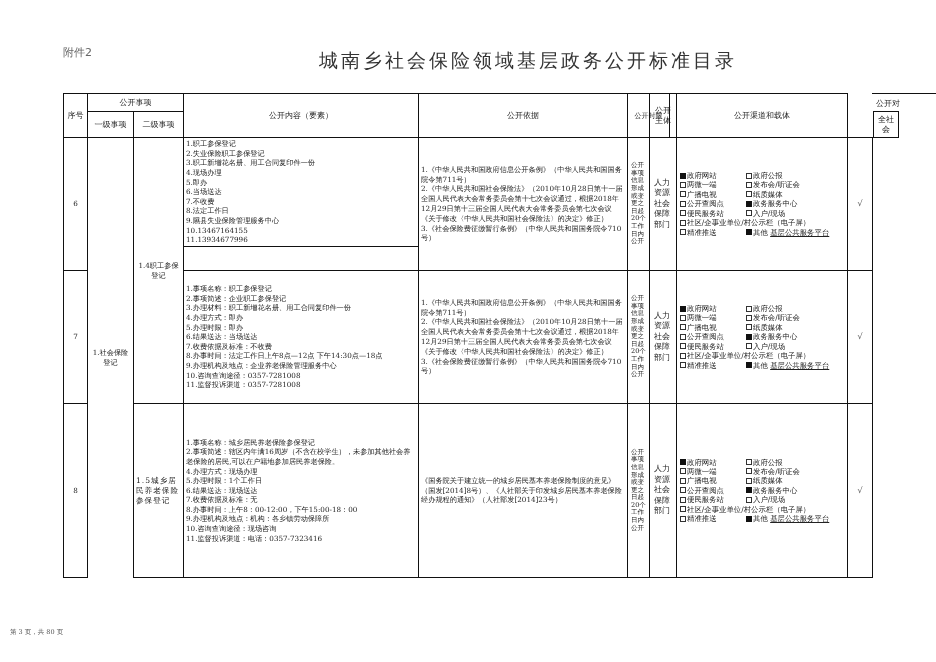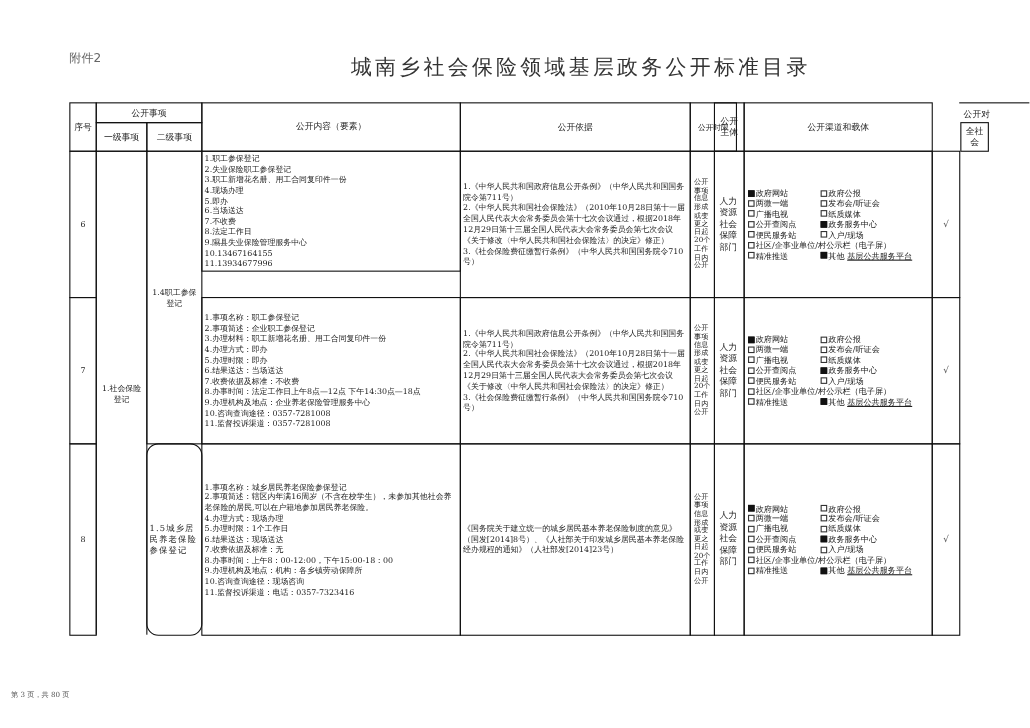--- a/index.html
+++ b/index.html
@@ -129,21 +129,21 @@
       <div class="ch-row"><span class="ch-a"><span class="box"></span><span>广播电视</span></span><span class="box"></span><span>纸质媒体</span></div>
       <div class="ch-row"><span class="ch-a"><span class="box"></span><span>公开查阅点</span></span><span class="box on"></span><span>政务服务中心</span></div>
       <div class="ch-row"><span class="ch-a"><span class="box"></span><span>便民服务站</span></span><span class="box"></span><span>入户/现场</span></div>
       <div class="ch-row"><span class="box"></span><span>社区/企事业单位/村公示栏（电子屏）</span></div>
       <div class="ch-row"><span class="ch-a"><span class="box"></span><span>精准推送</span></span><span class="box on"></span><span>其他</span> <span class="ul">基层公共服务平台</span></div>
     </div>
   </div>
   <div class="cell center tick" style="left:847px;top:270px;width:26px;height:134px;">√</div>
 
   <div class="cell center" style="left:63px;top:403px;width:25px;height:175px;">8</div>
-  <div class="cell vmid" style="left:133px;top:403px;width:51px;height:175px;border-radius:11px;">
+  <div class="cell vmid" style="left:133px;top:403px;width:51px;height:175px;">
     <span style="padding:0 2px;font-size:7.6px;line-height:10px;letter-spacing:1px;">1.5城乡居民养老保险参保登记</span>
   </div>
   <div class="cell vmid" style="left:183px;top:403px;width:236px;height:175px;">
     <div class="list" style="white-space:normal;">
       <div>1.事项名称：城乡居民养老保险参保登记</div>
       <div style="white-space:normal;">2.事项简述：辖区内年满16周岁（不含在校学生），未参加其他社会养老保险的居民,可以在户籍地参加居民养老保险。</div>
       <div>4.办理方式：现场办理</div>
       <div>5.办理时限：1个工作日</div>
       <div>6.结果送达：现场送达</div>
       <div>7.收费依据及标准：无</div>

